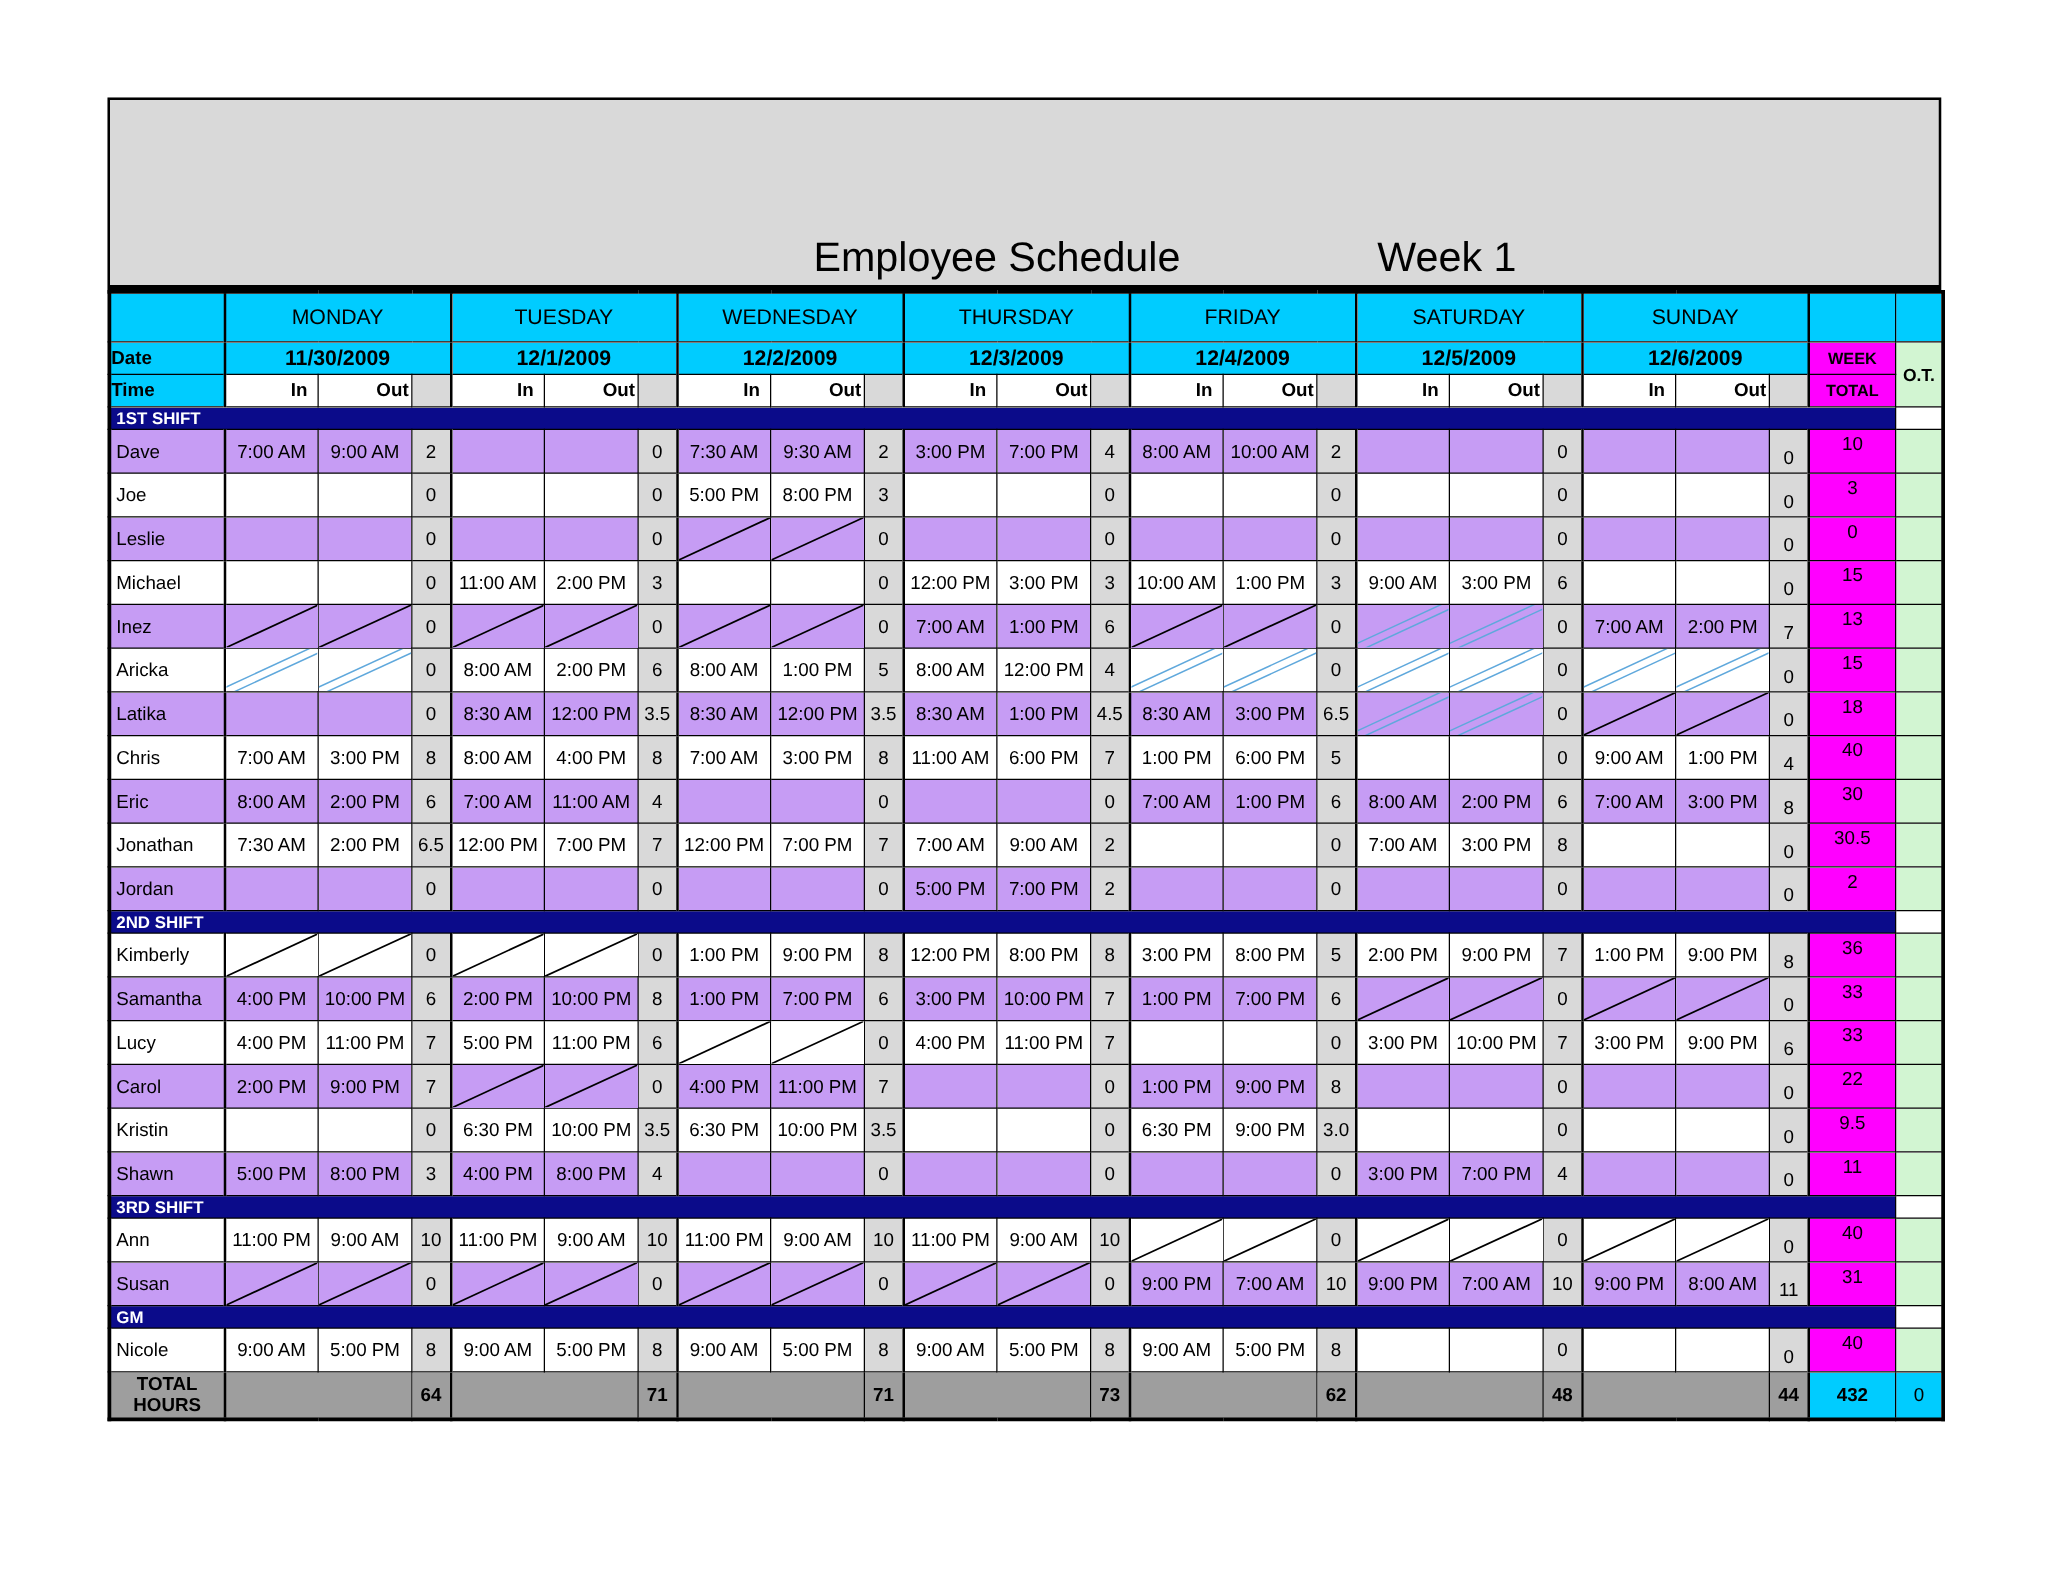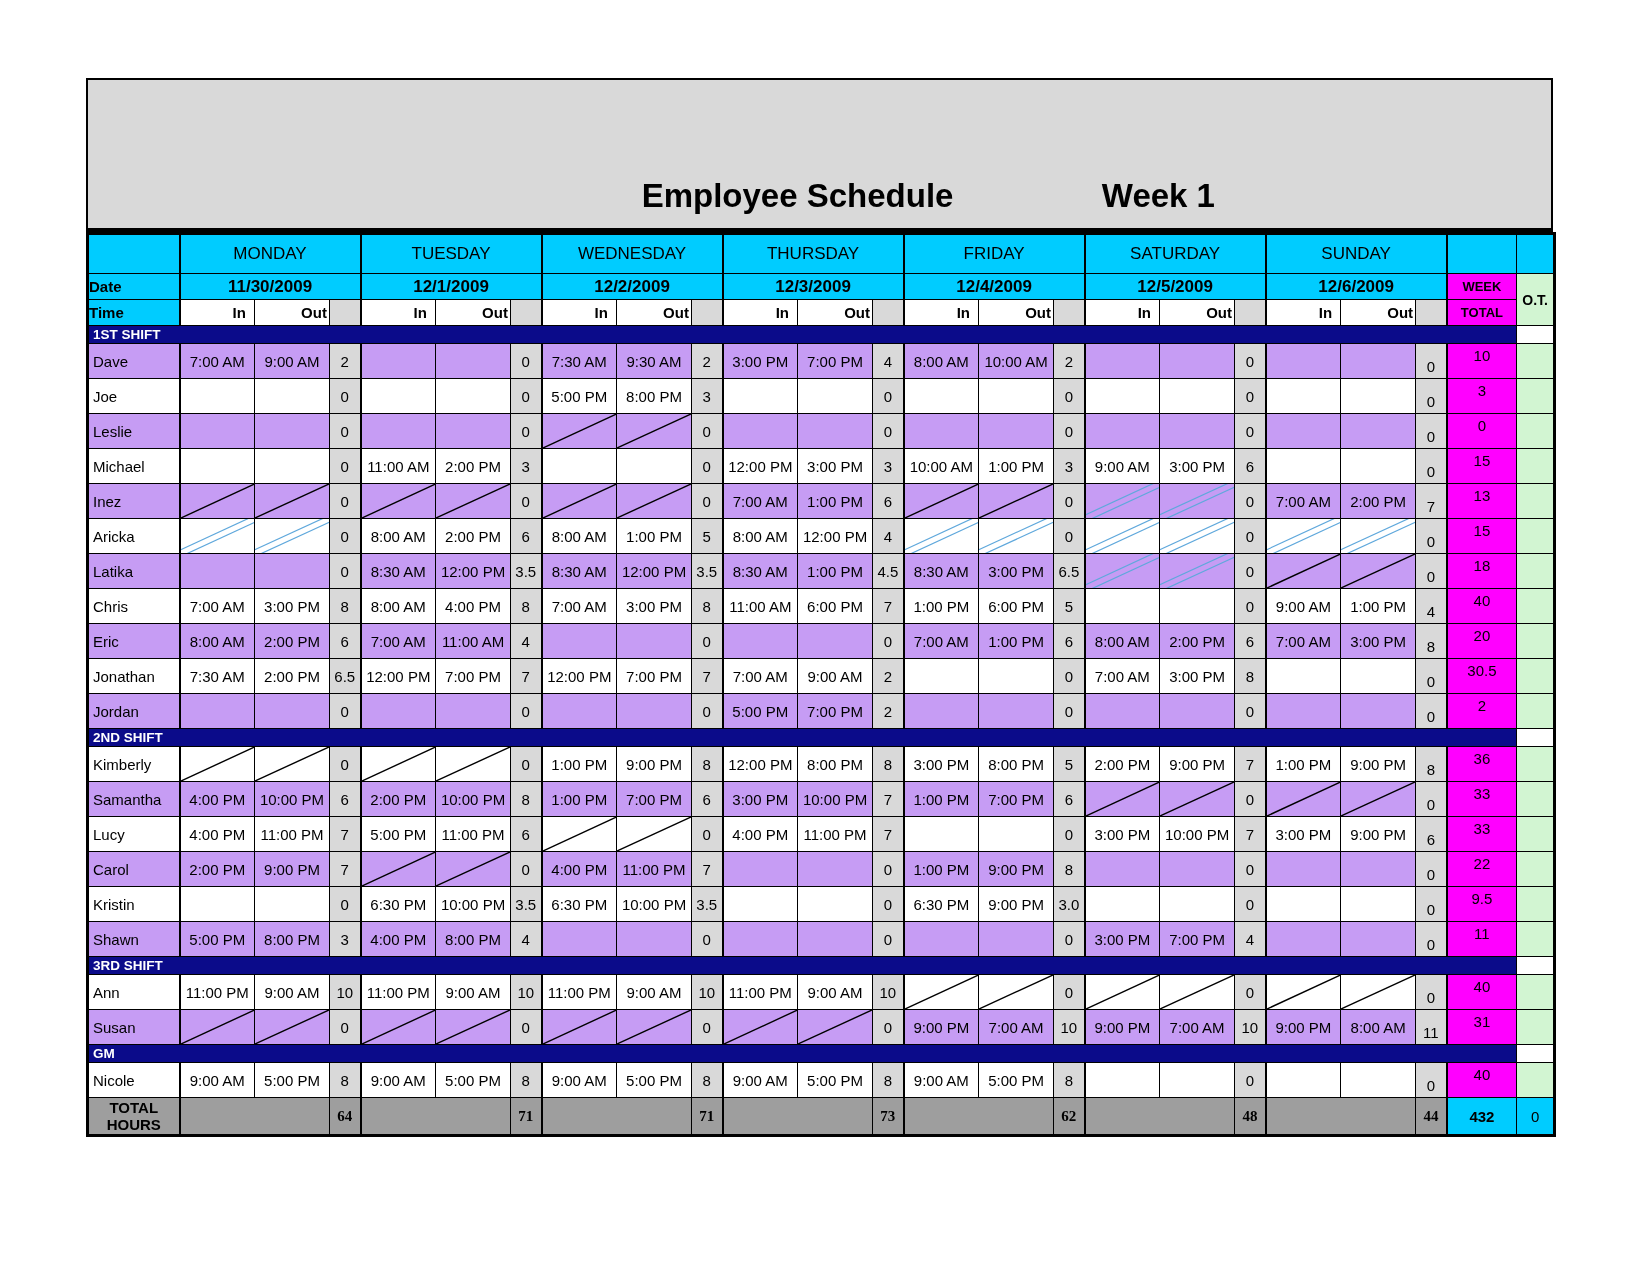--- a/index.html
+++ b/index.html
@@ -1,20 +1,20 @@
 <!DOCTYPE html>
 <html style="--cyan: #00ccff; --magenta: #ff00ff; --navy: #0b0b8a; --purple: #c69cf4; --row-white: #ffffff; --hours-gray: #d9d9d9; --banner-gray: #d9d9d9; --total-gray: #9e9e9e; --ot-green: #d2f5d2; --diag-blue: #5fa8dc;"><head>
 <meta charset="utf-8">
 <style>
   html,body{margin:0;padding:0;background:#fff;width:1650px;height:1275px;
     font-family:"Liberation Sans","DejaVu Sans",sans-serif;color:#000;}
   .sheet{position:absolute;left:86px;top:78px;width:1467px;}
   .banner{box-sizing:border-box;height:154px;background:var(--banner-gray);
     border:2px solid #000;border-bottom:4px solid #000;position:relative;}
-  .banner span{position:absolute;bottom:13px;font-size:33px;font-weight:700;white-space:nowrap;}
+  .banner span{position:absolute;bottom:3px;font-size:33px;font-weight:400;white-space:nowrap;}
   #title-main{left:48.5%;transform:translateX(-50%);}
   #title-week{left:69.3%;}
   table{border-collapse:collapse;table-layout:fixed;width:1467px;border:3px solid #000;}
   td{box-sizing:border-box;border:1px solid #000;padding:0;text-align:center;
     font-size:15px;overflow:hidden;white-space:nowrap;vertical-align:middle;}
   .r-day td{height:40px;} .r-date td{height:26px;} .r-time td{height:26px;}
   .r-shift td{height:18px;} .r-emp td{height:35px;} .r-total td{height:38px;}
   .bg-cyan{background:var(--cyan);} .bg-mag{background:var(--magenta);}
   .bg-green{background:var(--ot-green);} .bg-purple{background:var(--purple);}
   .bg-white{background:var(--row-white);} .bg-total{background:var(--total-gray);}
@@ -29,21 +29,21 @@
   .name-cell{text-align:left;padding-left:4px;}
   .hrs-cell{background:var(--hours-gray);}
   .sun-hrs{vertical-align:bottom;padding-bottom:3px;}
   .week-cell{background:var(--magenta);vertical-align:top;padding-top:3px;}
   .ot-cell{background:var(--ot-green);}
   .sep-light{border-left:1px solid #8f8f8f;}
   .grp{border-left:2px solid #000;}
   .rel{position:relative;}
   .mark{position:absolute;left:0;top:0;width:100%;height:100%;display:block;}
   .total-label{font-weight:bold;white-space:normal;line-height:1.15;font-size:15px;}
-  .thrs{font-weight:bold;font-family:Liberation Serif, serif;}
+  .thrs{font-weight:bold;}
   .wk-grand{background:var(--cyan);font-weight:bold;}
   .ot-grand{background:var(--cyan);}
 </style>
 </head>
 <body>
 
 <div class="sheet">
   <div class="banner">
     <span id="title-main">Employee Schedule</span>
     <span id="title-week">Week 1</span>
@@ -460,21 +460,21 @@
           <td class="hrs-cell">0</td>
           <td class="grp bg-purple">7:00 AM</td>
           <td class="sep-light bg-purple">1:00 PM</td>
           <td class="hrs-cell">6</td>
           <td class="grp bg-purple">8:00 AM</td>
           <td class="sep-light bg-purple">2:00 PM</td>
           <td class="hrs-cell">6</td>
           <td class="grp bg-purple">7:00 AM</td>
           <td class="sep-light bg-purple">3:00 PM</td>
           <td class="hrs-cell sun-hrs">8</td>
-          <td class="week-cell grp">20</td>
+          <td class="week-cell grp">30</td>
           <td class="ot-cell"></td>
         </tr>
         <tr class="r-emp">
           <td class="name-cell bg-white">Jonathan</td>
           <td class="grp bg-white">7:30 AM</td>
           <td class="sep-light bg-white">2:00 PM</td>
           <td class="hrs-cell">6.5</td>
           <td class="grp bg-white">12:00 PM</td>
           <td class="sep-light bg-white">7:00 PM</td>
           <td class="hrs-cell">7</td>

